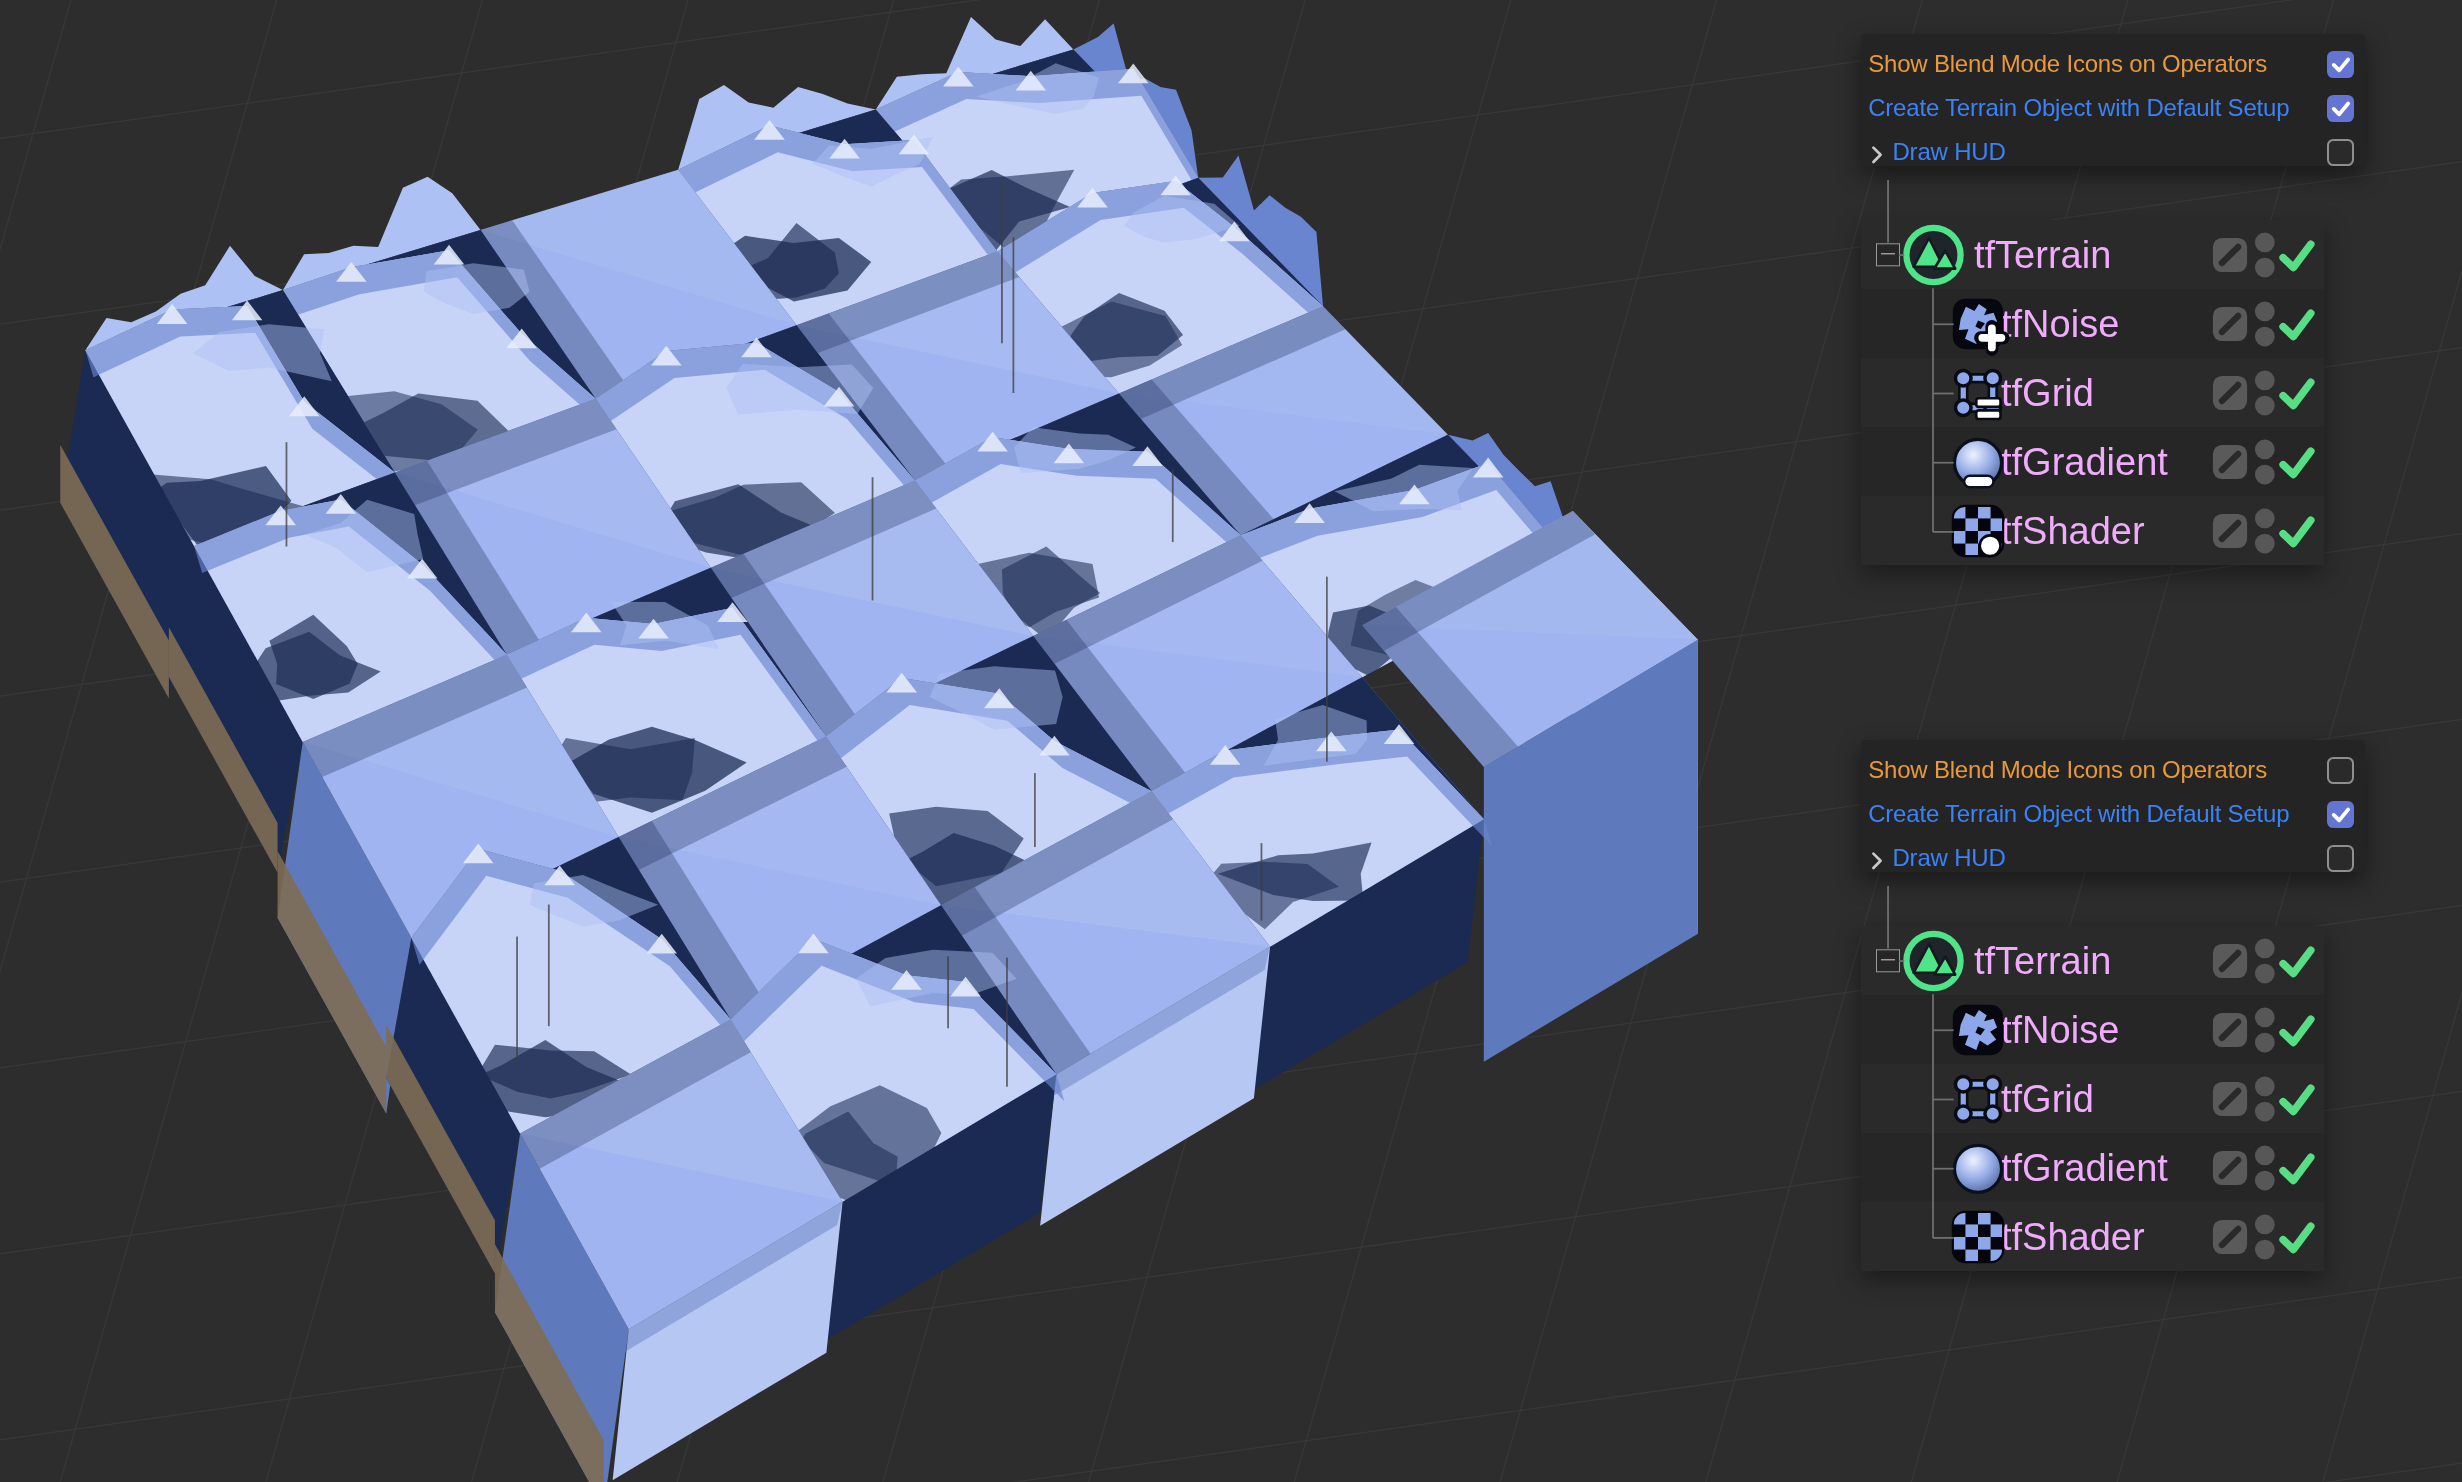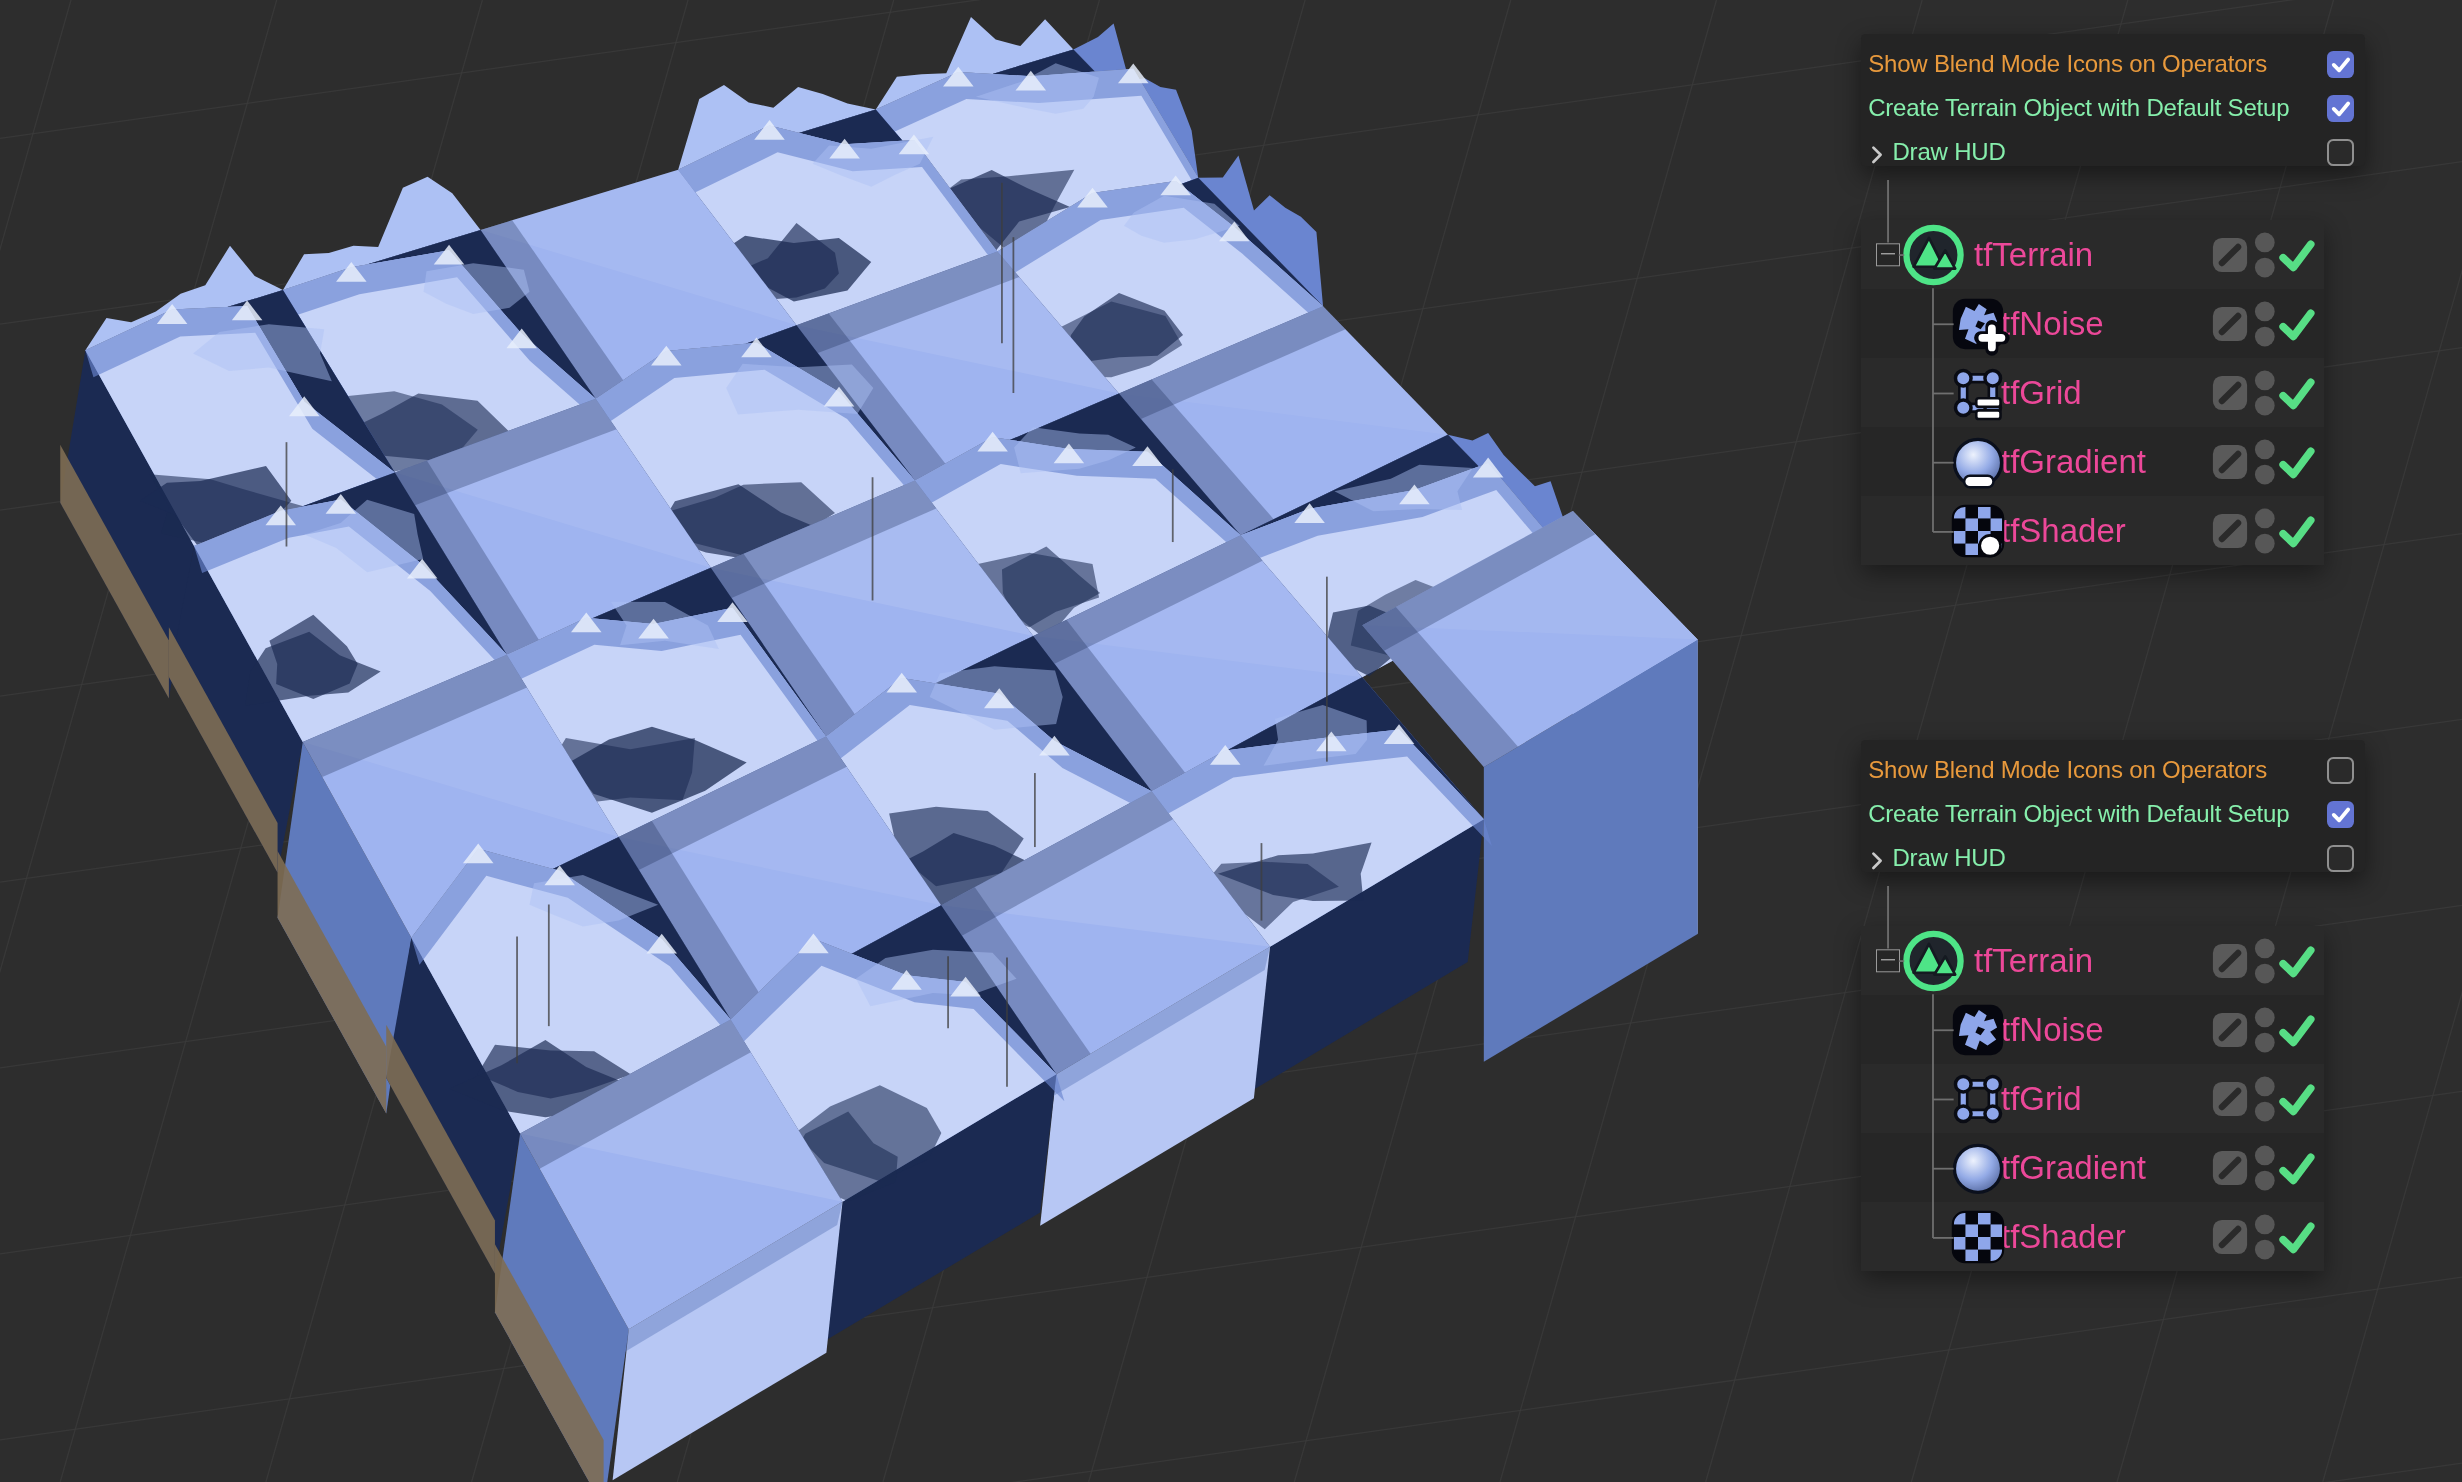--- a/index.html
+++ b/index.html
@@ -4,41 +4,41 @@
 <style>
   html,body{margin:0;padding:0}
   body{width:2462px;height:1482px;background:#2d2d2d;position:relative;overflow:hidden;
        font-family:"Liberation Sans",sans-serif}
   #grid-svg,#terrain-svg{position:absolute;left:0;top:0}
 
   
   .opts{position:absolute;left:1861px;width:504px;background:#242424;border-radius:4.5px;
         box-shadow:0 9px 25px rgba(0,0,0,.45);z-index:6}
   .opt-row{height:44px;display:flex;align-items:flex-end;padding:0 10.8px 0 7.2px}
-  .opt-label{font-size:24px;color:#86efac;letter-spacing:-0.2px;white-space:nowrap}
+  .opt-label{font-size:24px;color:#3b82f6;letter-spacing:-0.2px;white-space:nowrap}
   .opt-label.orange{color:#e8993c}
   .checkbox{margin-left:auto;flex:none;width:27px;height:27px;border-radius:6.3px;box-sizing:border-box}
   .checkbox.on{background:#6374d3}
   .checkbox.on svg{width:100%;height:100%;display:block}
   .checkbox.off{background:#2a2a2a;border:2.7px solid #8f8f8f}
   .chev{width:18px;height:21.6px;margin-right:6.3px;flex:none}
 
   
   .tree{position:absolute;left:1861px;width:463px;z-index:6;box-shadow:0 9px 23.4px rgba(0,0,0,.4)}
   .trow{height:69px;position:relative}
   .trow.even{background:#2a2a2a}
   .trow.odd{background:#262626}
   .expand{position:absolute;left:15.3px;top:50%;transform:translateY(-50%);width:23.4px;height:23.4px;
           box-sizing:border-box;border:1.8px solid #9a9a9a;background:#262626;z-index:4}
   .expand i{position:absolute;left:3.6px;right:3.6px;top:9px;height:1.8px;background:#d0d0d0}
   .obj-icon{position:absolute;top:50%;transform:translateY(-50%);z-index:4}
   .obj-icon.root{left:40px;width:65px;height:65px}
   .obj-icon.child{left:91px;width:52px;height:52px}
   .obj-icon svg{width:100%;height:100%;display:block;overflow:visible}
-  .tlabel{position:absolute;top:50%;transform:translateY(-50%);font-size:33px;color:#ec4899;white-space:nowrap}
+  .tlabel{position:absolute;top:50%;transform:translateY(-50%);font-size:38px;color:#f0abfc;white-space:nowrap}
   .tlabel.lroot{left:113px}
   .tlabel.lchild{left:140px}
   .ctl{position:absolute;top:50%;transform:translateY(-50%)}
   .ctl.pencil{left:351px;width:36px;height:36px}
   .ctl.dots{left:393px;width:21.6px;height:52px}
   .ctl.check{left:415px;width:41px;height:41px}
   .conn{position:absolute;left:0;top:-40px;width:117px;height:400px;overflow:visible;
         pointer-events:none;z-index:5}
 </style>
 </head>

